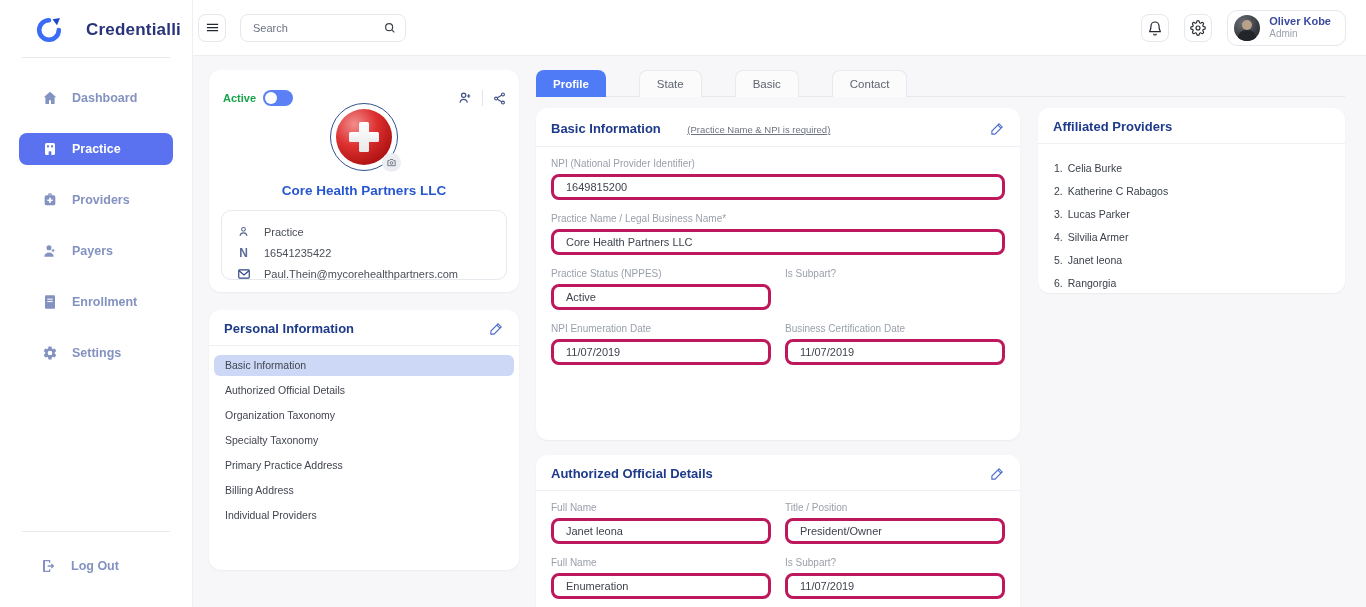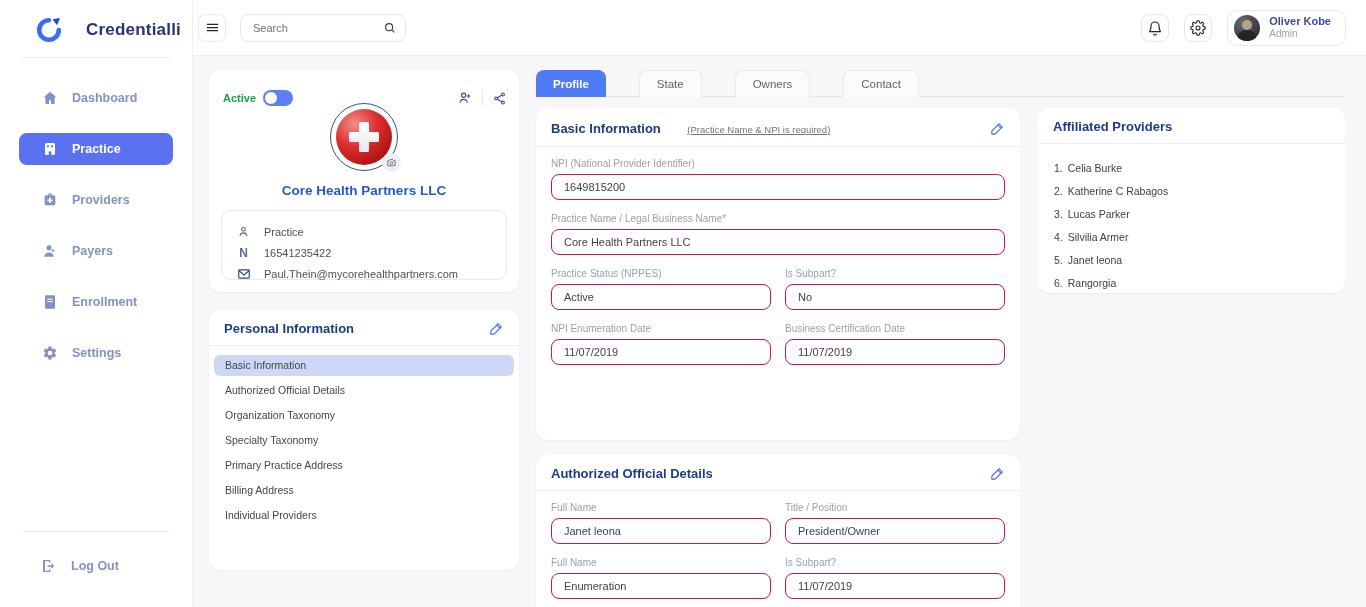--- a/index.html
+++ b/index.html
@@ -81,21 +81,21 @@
   .tab.active{background:var(--tab-active);color:#fff;font-weight:bold;}
   .tab.inactive{background:#fbfbfc;color:#5f6470;border:1px solid #e9e9ee;border-bottom:none;}
   .tab-underline{position:absolute;left:343px;top:40px;width:809px;height:1px;background:#e6e7ec;}
 
   
   .basic-card{left:343px;top:52px;width:484px;height:332px;}
   .auth-card{left:343px;top:399px;width:484px;height:220px;}
   .form-body{padding:11px 15px 0 15px;}
   .fgroup{margin-bottom:13px;}
   .fgroup label{display:block;font-size:10px;color:var(--label);margin-bottom:5px;}
-  .fgroup input{width:100%;height:26px;border:1px solid #be185d;border-radius:8px;padding:0 12px;font-size:11px;color:var(--value);font-family:"Liberation Sans",sans-serif;background:#fff;outline:none;}
+  .fgroup input{width:100%;height:26px;border:3px solid #be185d;border-radius:8px;padding:0 12px;font-size:11px;color:var(--value);font-family:"Liberation Sans",sans-serif;background:#fff;outline:none;}
   .frow{display:flex;gap:14px;}
   .frow .fgroup{flex:1;}
 
   
   .affil-card{left:845px;top:52px;width:307px;height:185px;}
   .affil-list{padding:12px 16px;}
   .affil-item{display:flex;gap:5px;font-size:10.5px;color:#3b404a;height:23px;align-items:center;}
 
   svg{display:block;}
 </style>
@@ -311,21 +311,21 @@
         <div class="pi-item">Primary Practice Address</div>
         <div class="pi-item">Billing Address</div>
         <div class="pi-item">Individual Providers</div>
       </div>
     </div>
 
     <div class="tab-underline"></div>
     <div class="tabs">
       <div class="tab active">Profile</div>
       <div class="tab inactive">State</div>
-      <div class="tab inactive">Owners</div>
+      <div class="tab inactive">Basic</div>
       <div class="tab inactive">Contact</div>
     </div>
 
     <div class="card basic-card">
       <div class="card-header">
         <span>
           <span class="card-title">Basic Information</span>
           <span class="card-sub">(Practice Name &amp; NPI is required)</span>
         </span>
         <span class="edit-icon">
@@ -344,21 +344,20 @@
           <label>Practice Name / Legal Business Name*</label>
           <input readonly="" value="Core Health Partners LLC" style="">
         </div>
         <div class="frow">
           <div class="fgroup">
             <label>Practice Status (NPPES)</label>
             <input readonly="" value="Active" style="">
           </div>
           <div class="fgroup">
             <label>Is Subpart?</label>
-            <input readonly="" value="No" style="">
           </div>
         </div>
         <div class="frow">
           <div class="fgroup">
             <label>NPI Enumeration Date</label>
             <input readonly="" value="11/07/2019" style="">
           </div>
           <div class="fgroup">
             <label>Business Certification Date</label>
             <input readonly="" value="11/07/2019" style="">

